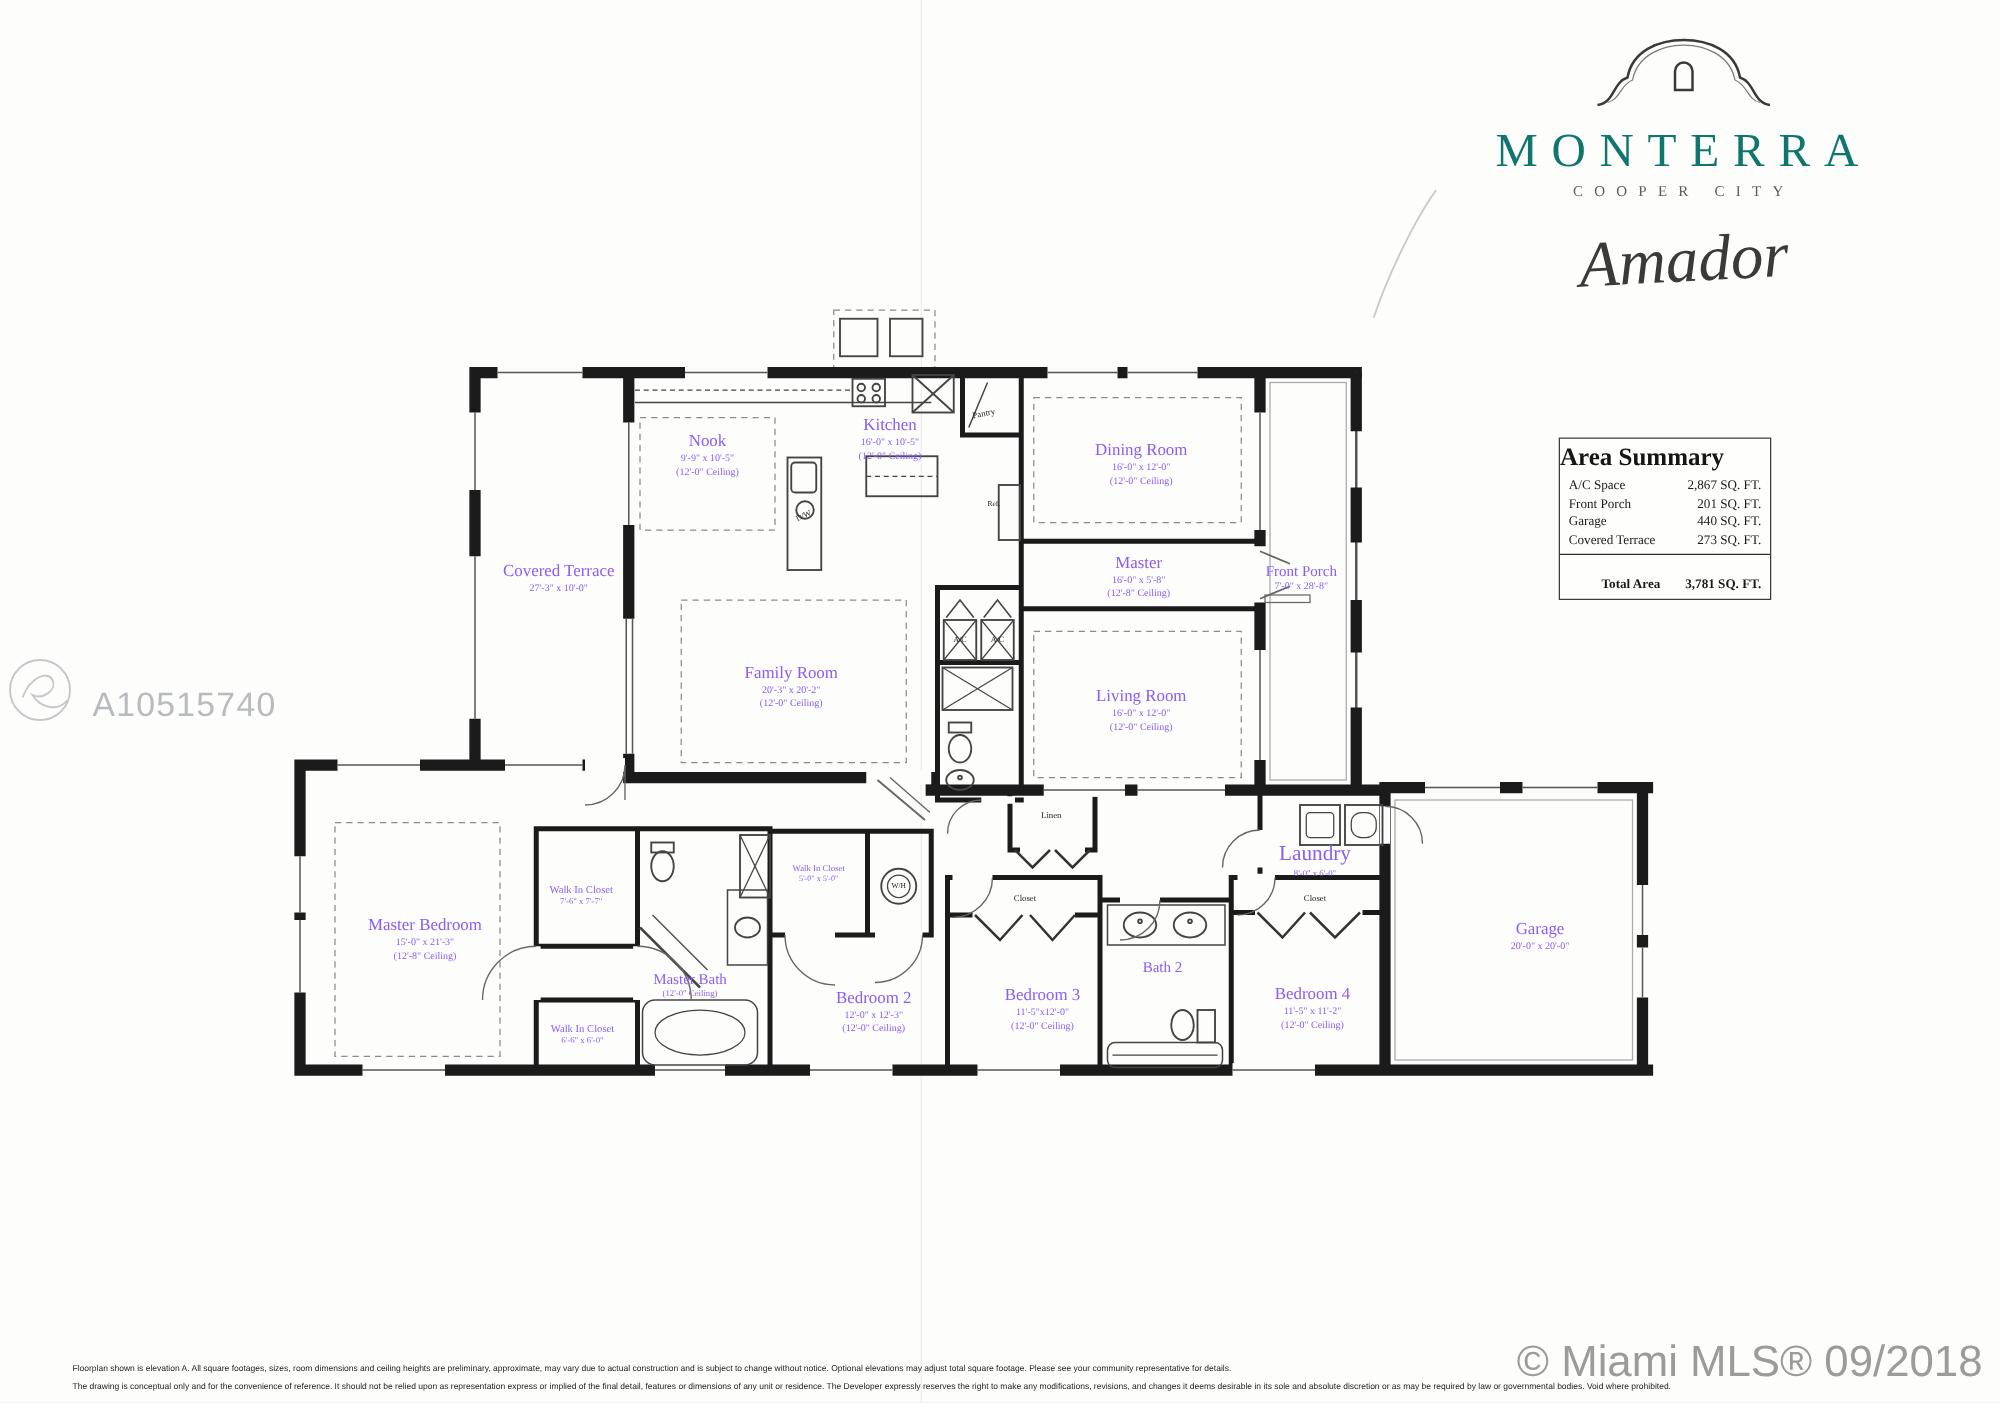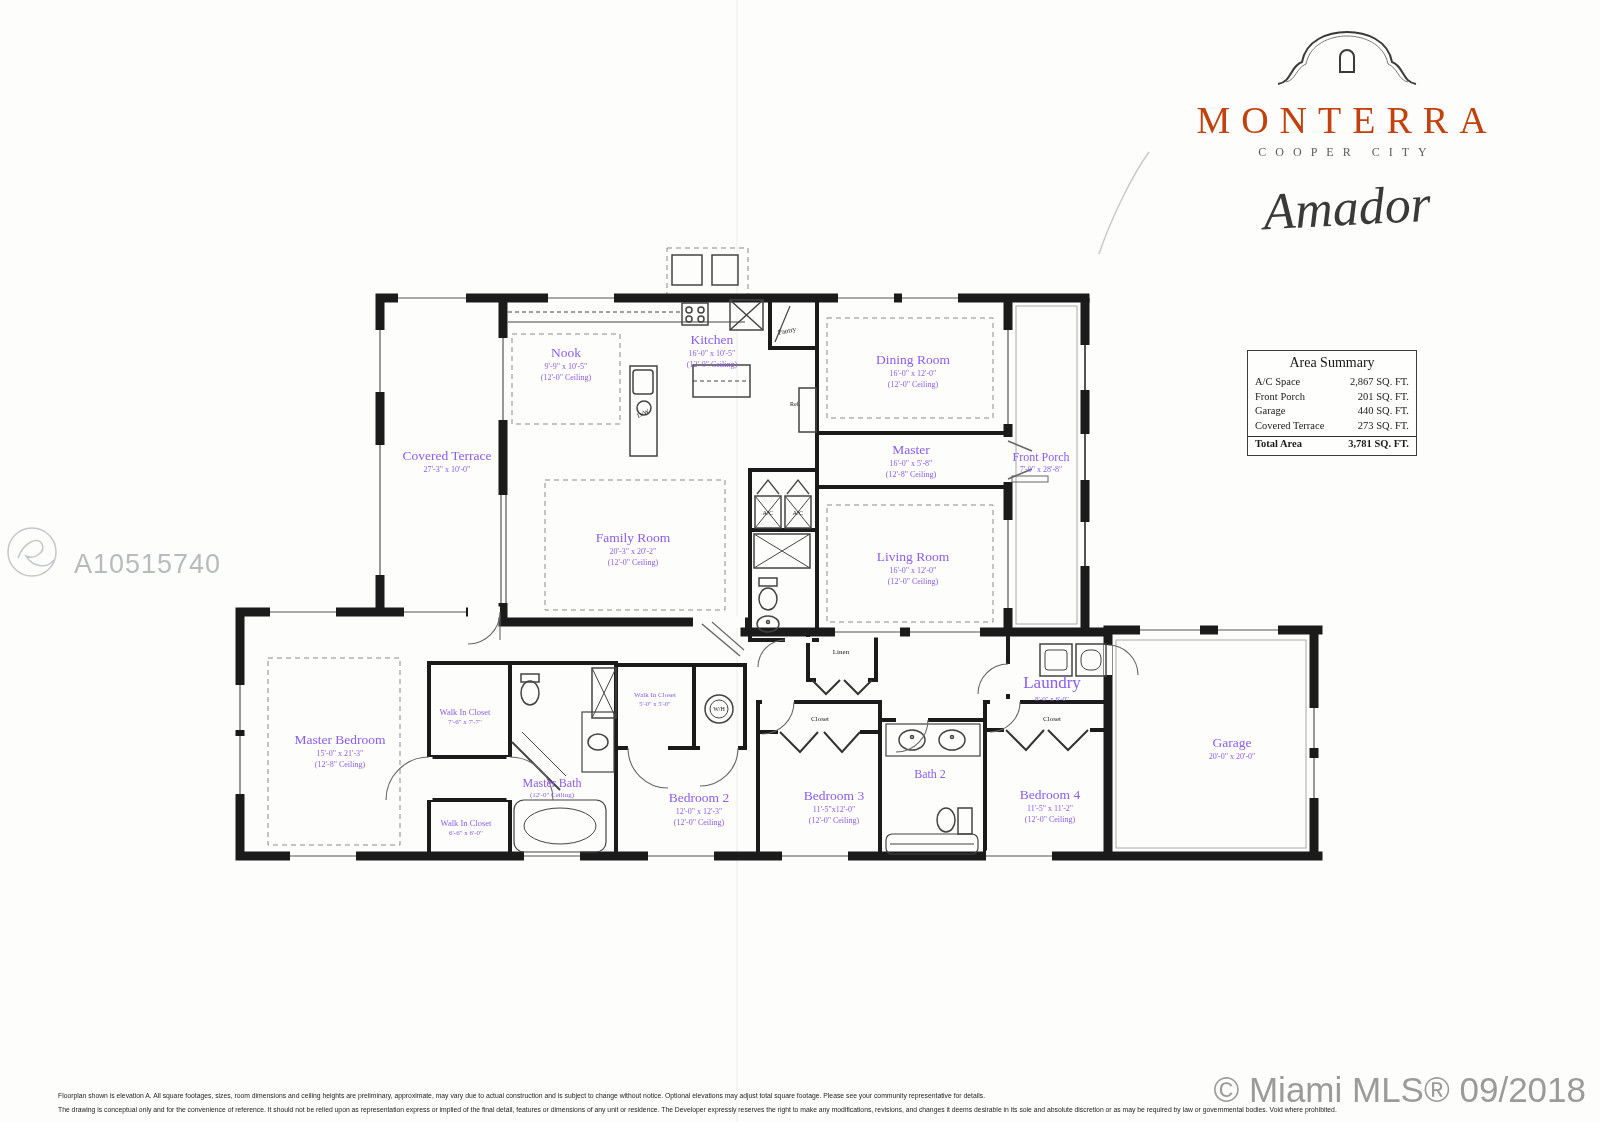--- a/index.html
+++ b/index.html
@@ -13,31 +13,31 @@
   .rdims,.rceil{display:block;font-size:8px;}
   .rname:empty,.rdims:empty,.rceil:empty{display:none;}
   .sm .rname{font-size:8.5px;} .sm .rdims{font-size:7px;}
   .xs .rname{font-size:7px;} .xs .rdims{font-size:6.5px;}
   .wrap{white-space:normal;width:60px;line-height:1.15;}
   .wrap .rname{font-size:12px;}
   .flabel{position:absolute;transform:translate(-50%,-50%);font-size:7px;color:#222;
           z-index:3;white-space:nowrap;font-family:"Liberation Serif",serif;}
   
   .brand{position:absolute;left:1180px;top:26px;width:334px;text-align:center;z-index:3;color:#2a2a2a;}
-  .brand-title{font-size:38px;letter-spacing:11px;color:#c2410c;margin-top:6px;font-weight:500;}
+  .brand-title{font-size:38px;letter-spacing:11px;color:#0f766e;margin-top:6px;font-weight:500;}
   .brand-sub{font-size:12px;letter-spacing:9px;color:#5d5d5d;margin-top:3px;}
   .brand-script{font-style:italic;font-size:52px;color:#3a3a3a;margin-top:18px;
                 transform:rotate(-3deg);font-family:"Liberation Serif",serif;}
   
   .summary{position:absolute;left:1247px;top:350px;width:168px;z-index:3;
            border:1.5px solid #3c3c3c;background:rgba(255,255,255,.6);padding:4px 0 3px 0;}
-  .summary-title{text-align:center;font-size:14px;color:#151515;margin-bottom:4px;}
+  .summary-title{font-size:20px;color:#151515;margin-bottom:4px;font-weight:bold;}
   .srow{display:flex;justify-content:space-between;font-size:10.5px;color:#1a1a1a;
         padding:0 7px;line-height:14.5px;gap:20px;}
-  .srow-total{border-top:1.5px solid #2e2e2e;margin-top:3px;padding-top:0;font-weight:bold;}
+  .srow-total{border-top:1.5px solid #2e2e2e;margin-top:3px;padding-top:17px;font-weight:bold;justify-content:flex-end;}
   
   .wm{position:absolute;left:6px;top:524px;display:flex;align-items:flex-end;gap:12px;z-index:3;}
   .wm-text{font-family:"Liberation Sans",sans-serif;font-size:27px;color:#b7bbbe;letter-spacing:1px;}
   
   .disc{position:absolute;left:58px;font-family:"Liberation Sans",sans-serif;font-size:6.8px;
         color:#232323;white-space:nowrap;z-index:3;}
   .disc1{top:1092px;} .disc2{top:1106px;}
   .credit{position:absolute;right:14px;top:1070px;font-family:"Liberation Sans",sans-serif;
           font-size:35px;color:#9b9b9b;z-index:3;}
 </style>

